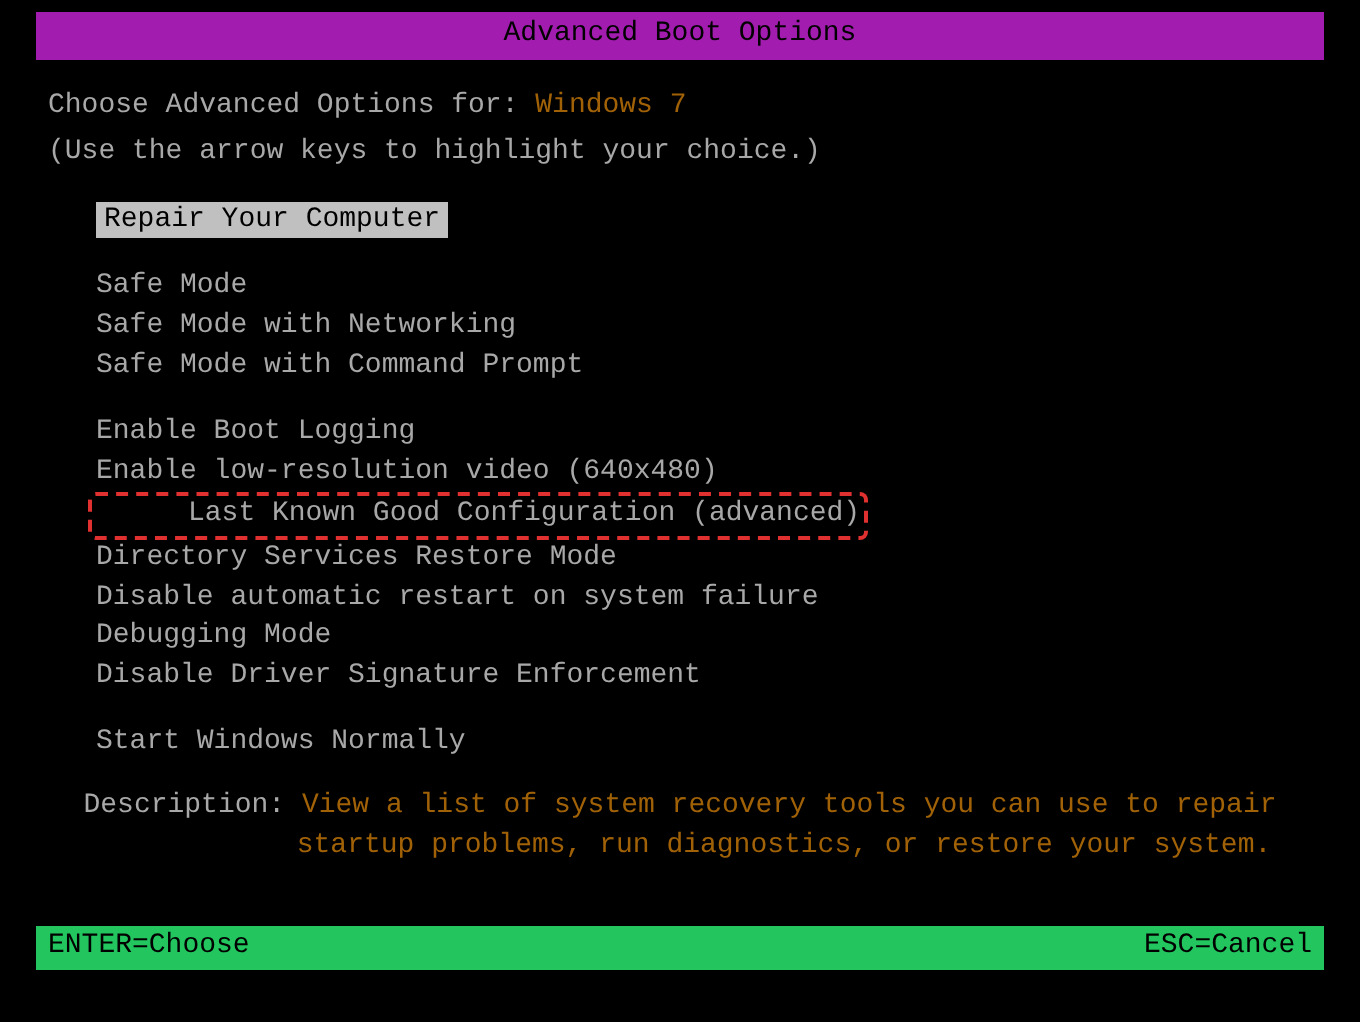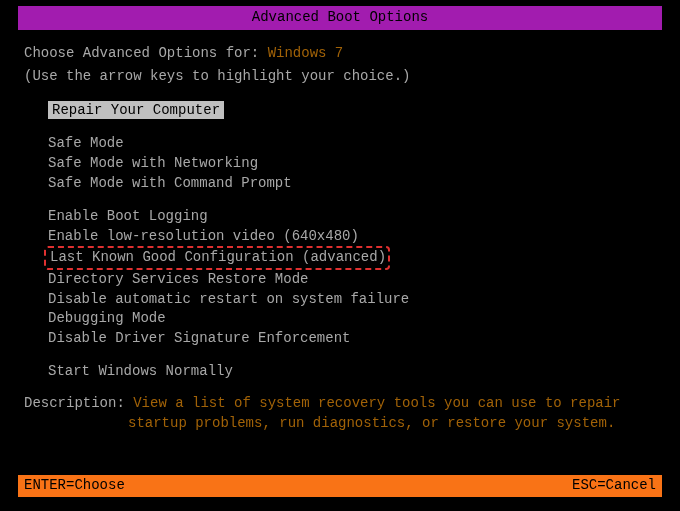--- a/index.html
+++ b/index.html
@@ -58,33 +58,35 @@
     }
     .boxed {
       border: 2px dashed #e03030;
       border-radius: 4px;
       display: inline-block;
       padding: 0 2px;
       margin-left: -4px;
     }
     .boxed .menu-item {
       padding-left: 2px;
+      margin-left: 44px;
     }
     .description {
       padding: 12px 24px 0 24px;
+      text-align: center;
     }
     .desc-line2 {
       padding-left: 104px;
     }
     .footer-bar {
       position: absolute;
-      bottom: 14px;
+      bottom: 26px;
       left: 18px;
       right: 18px;
-      background: #f97316;
+      background: #22c55e;
       color: #000;
       display: flex;
       justify-content: space-between;
       padding: 1px 6px;
     }
   </style>
 </head>
 <body>
 
 <div class="title-bar">

